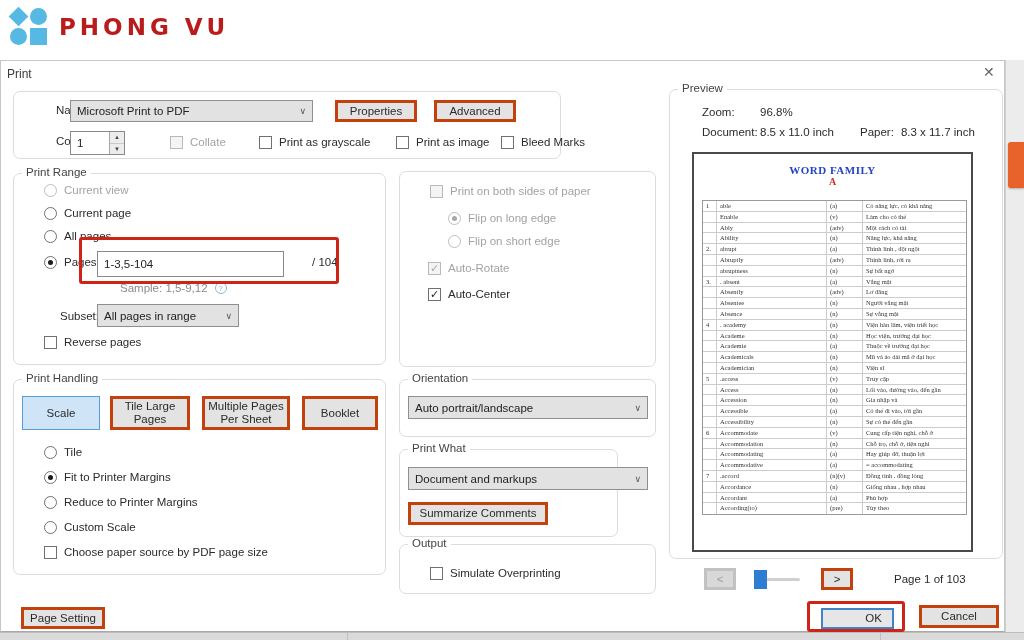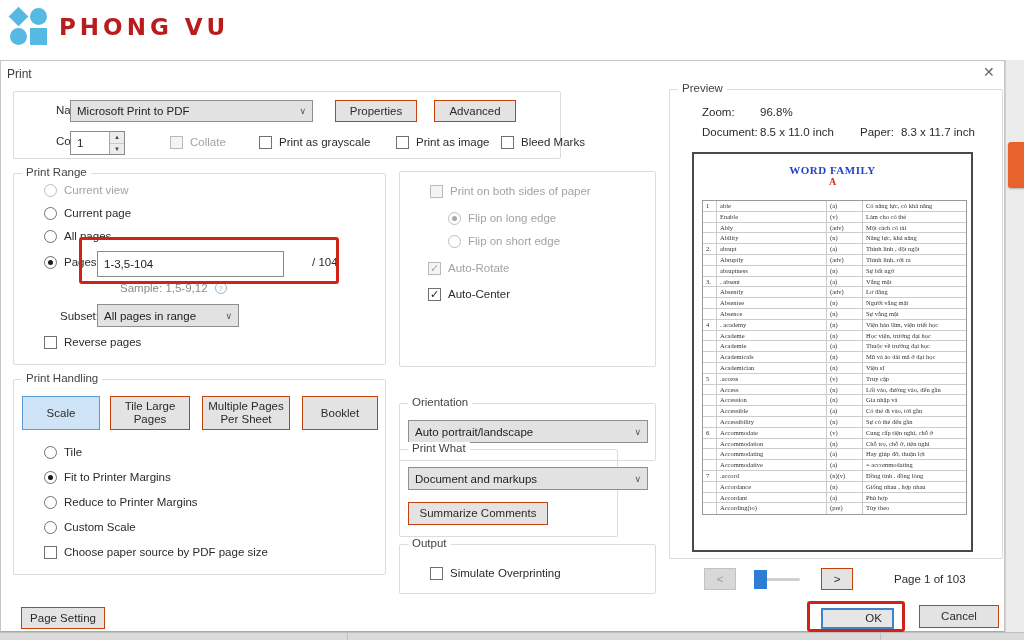--- a/index.html
+++ b/index.html
@@ -19,27 +19,27 @@
   .bottom-strip { background:#dadada; border-top:1px solid #bdbdbd; }
   .strip-divider { width:1px; height:8px; background:#c0c0c0; position:absolute; top:0; }
   .orange-tab { background:#e8632c; border-radius:3px 0 0 3px; box-shadow:0 1px 2px rgba(0,0,0,.25); }
 
   
   #dialog { background:#fff; border:1px solid #c6c6c6; border-bottom:1px solid #a9a9a9; }
   .dlg-title { font-size:12px; color:#3c3c3c; }
   .close-x { font-size:14px; color:#666; cursor:default; }
 
   
-  .group { border:1px solid #dcdcdc; border-radius:2px; }
+  .group { border:1px solid #dcdcdc; border-radius:7px; }
   .group-label { position:absolute; top:-8px; left:8px; background:#fff; padding:0 4px; font-size:11.5px; color:#444; white-space:nowrap; }
 
   
   .lbl { font-size:11.5px; color:#2b2b2b; white-space:nowrap; }
   .lbl.dis { color:#a3a3a3; }
-  .btn { background:#e3e3e3; border:1px solid #c2410c; font-size:11.5px; color:#2b2b2b;
+  .btn { background:#e3e3e3; border:3px solid #c2410c; font-size:11.5px; color:#2b2b2b;
          display:flex; align-items:center; justify-content:center; text-align:center; line-height:1.1; }
   .btn.primary { border:2px solid #3f83c9; background:#e6e6e6; }
   .dropdown { background:#e2e2e2; border:1px solid #8f8f8f; font-size:11.5px; color:#222;
               display:flex; align-items:center; padding:0 6px; }
   .dropdown .chev { margin-left:auto; font-size:9px; color:#555; }
   .textbox { background:#fff; border:1px solid #8a8a8a; font-size:11.5px; color:#222;
              display:flex; align-items:center; padding:0 6px; }
   .checkbox { width:13px; height:13px; border:1px solid #707070; background:#fff; display:inline-flex;
               align-items:center; justify-content:center; font-size:11px; color:#222; }
   .checkbox.dis { border-color:#b9b9b9; color:#a8a8a8; background:#f4f4f4; }
@@ -232,21 +232,21 @@
       <div class="row" style="left:8px; top:90px;">
         <span class="checkbox dis">✓</span>
         <span class="lbl dis">Auto-Rotate</span>
       </div>
       <div class="row" style="left:8px; top:116px;">
         <span class="checkbox">✓</span>
         <span class="lbl">Auto-Center</span>
       </div>
     </div>
 
-    <div class="abs group" style="left:398px; top:318px; width:257px; height:58px;margin-top:24px;">
+    <div class="abs group" style="left:398px; top:318px; width:257px; height:58px;">
       <span class="group-label">Orientation</span>
       <div class="abs dropdown" style="left:8px; top:16px; width:240px; height:23px;">
         <span>Auto portrait/landscape</span>
         <span class="chev">∨</span>
       </div>
     </div>
 
     <div class="abs group" style="left:398px; top:388px; width:219px; height:88px;">
       <span class="group-label">Print What</span>
       <div class="abs dropdown" style="left:8px; top:17px; width:240px; height:23px;">

